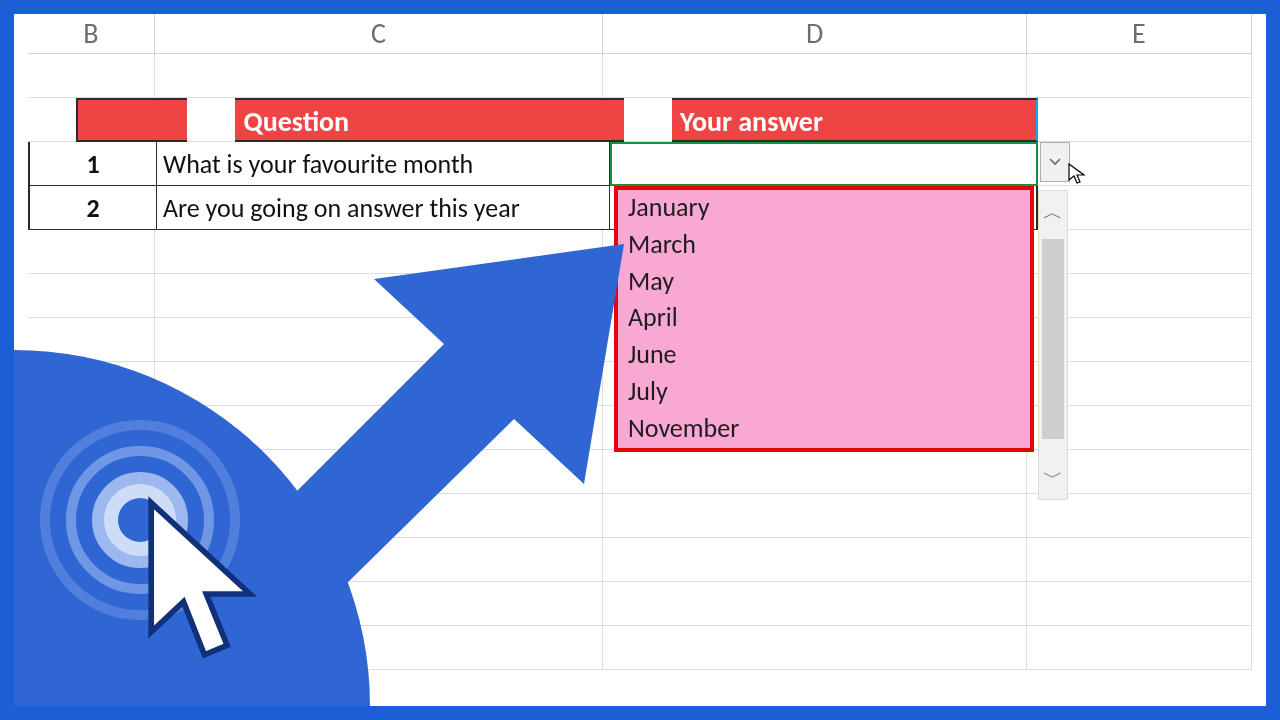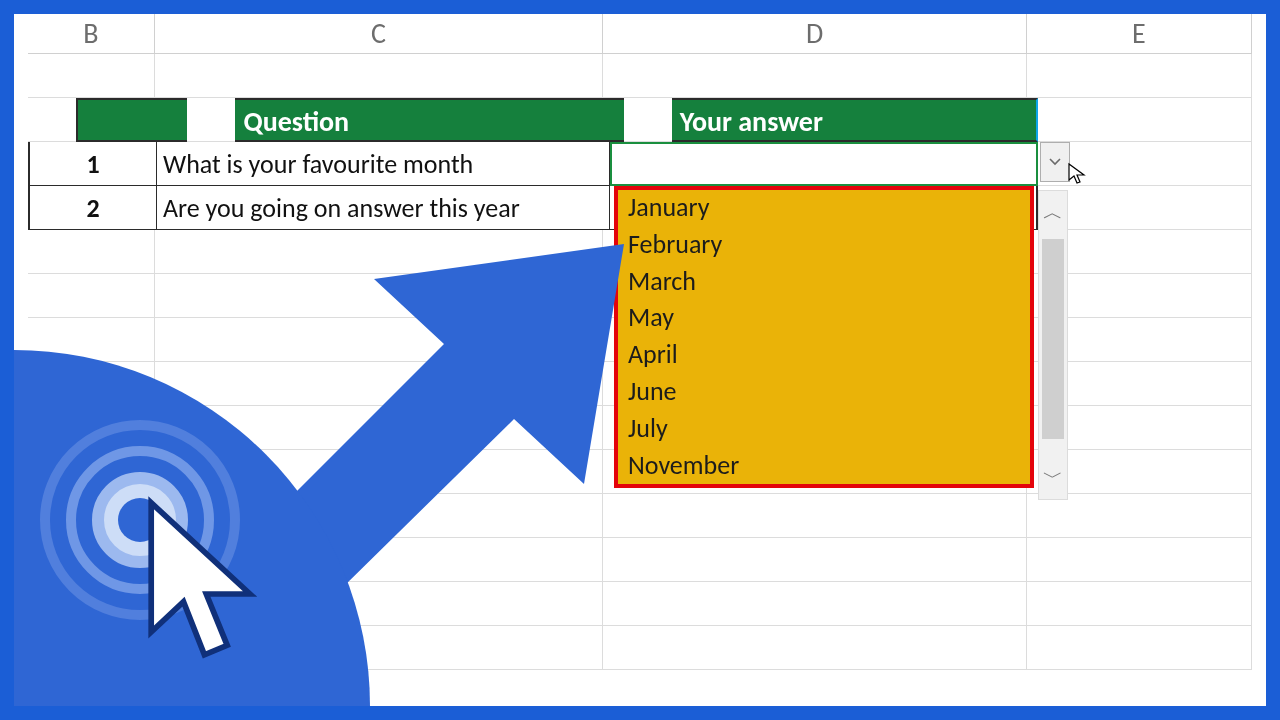--- a/index.html
+++ b/index.html
@@ -53,21 +53,21 @@
     position:absolute;
     left:14px; 
     top:84px;
     width:1010px;
   }
   .qtable .r { display:flex; height:44px; }
   .qtable .cb { width:128px; }
   .qtable .cc { width:454px; }
   .qtable .cd { width:428px; }
   .hd {
-    background:#15803d; color:#fff; font-weight:700; font-size:28px;
+    background:#ef4444; color:#fff; font-weight:700; font-size:28px;
     padding:4px 8px;
     border-top:2px solid #2b2b2b;
     border-bottom:2px solid #2b2b2b;
     margin-left:48px;
   }
   .hd.cb { border-left:2px solid #2b2b2b; }
   .hd.cd { border-right:2px solid #0ea5e9; }
   .bd {
     background:#fff; font-size:26px; color:#111;
     padding:4px 6px;
@@ -94,21 +94,21 @@
   .ddbtn svg { width:12px; height:8px; }
   .cursor-dd {
     position:absolute; left:1052px; top:148px; width:24px; height:24px;
     pointer-events:none;
   }
   
   .ddlist {
     position:absolute;
     left:600px; top:172px;
     width:420px;
-    background:#eab308;
+    background:#f9a8d4;
     border:4px solid #e4040b;
     font-size:26px;
   }
   .ddlist .opt {
     padding:1px 10px 2px 10px;
     color:#1c1c1c;
     line-height:1.3;
   }
   .ddscroll {
     position:absolute;
@@ -278,21 +278,20 @@
     <svg viewBox="0 0 12 8">
         <path d="M1 1 L6 6 L11 1" fill="none" stroke="#6b6b6b" stroke-width="1.6"></path>
       </svg>
   </div>
   <svg class="cursor-dd" viewBox="0 0 24 24">
     <path d="M3 2 L3 18 L8 14 L11 21 L14 20 L11 13 L18 13 Z" fill="#fff" stroke="#000" stroke-width="1.2"></path>
   </svg>
 
   <div class="ddlist">
     <div class="opt">January</div>
-    <div class="opt">February</div>
     <div class="opt">March</div>
     <div class="opt">May</div>
     <div class="opt">April</div>
     <div class="opt">June</div>
     <div class="opt">July</div>
     <div class="opt">November</div>
   </div>
   <div class="ddscroll">
     <div class="chev">︿</div>
     <div class="thumb"></div>

